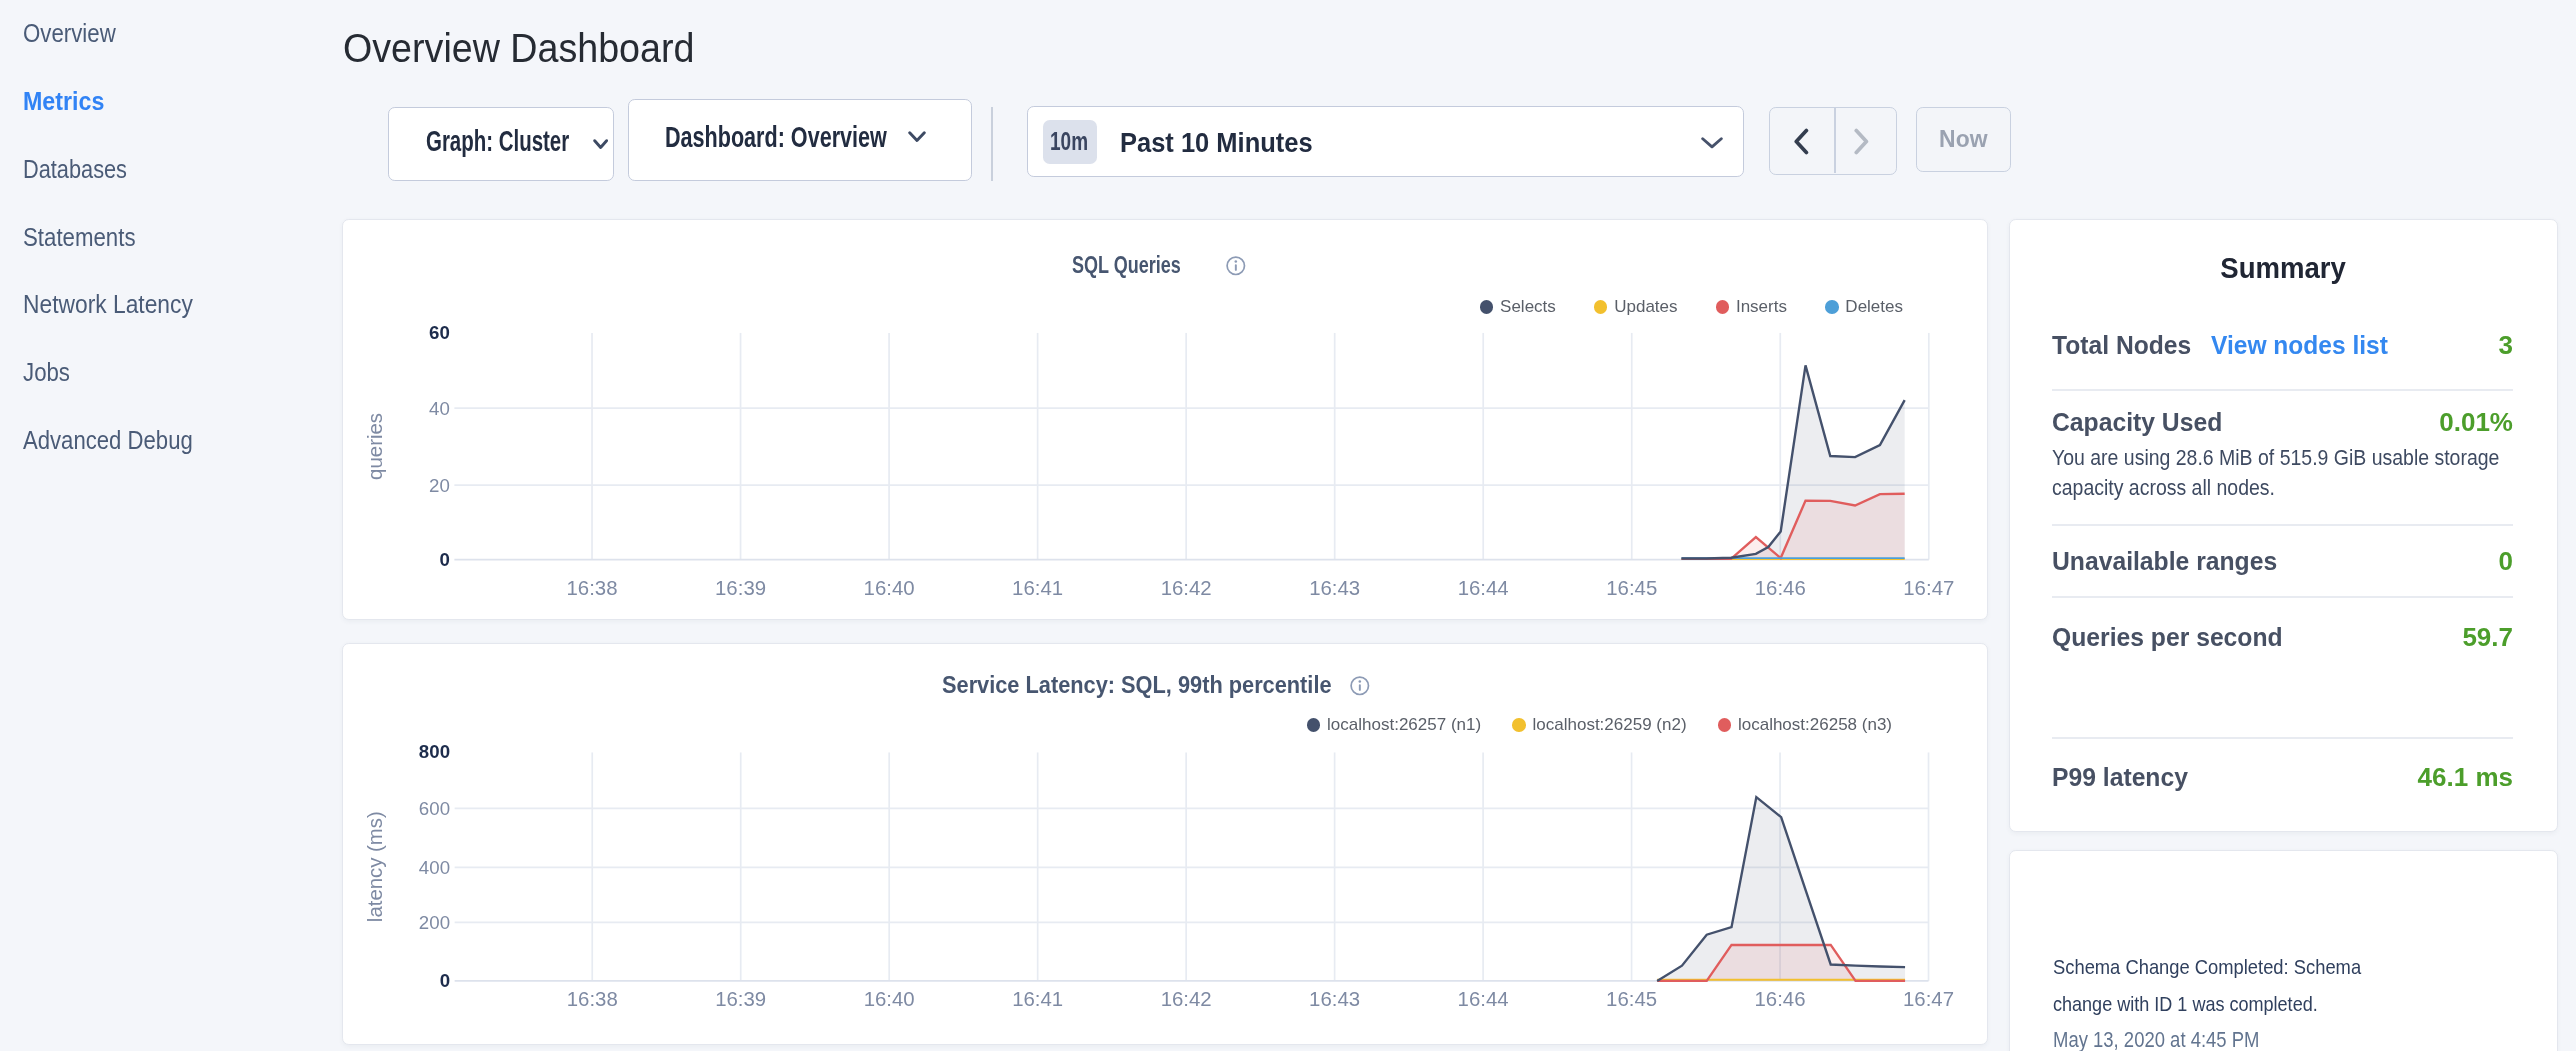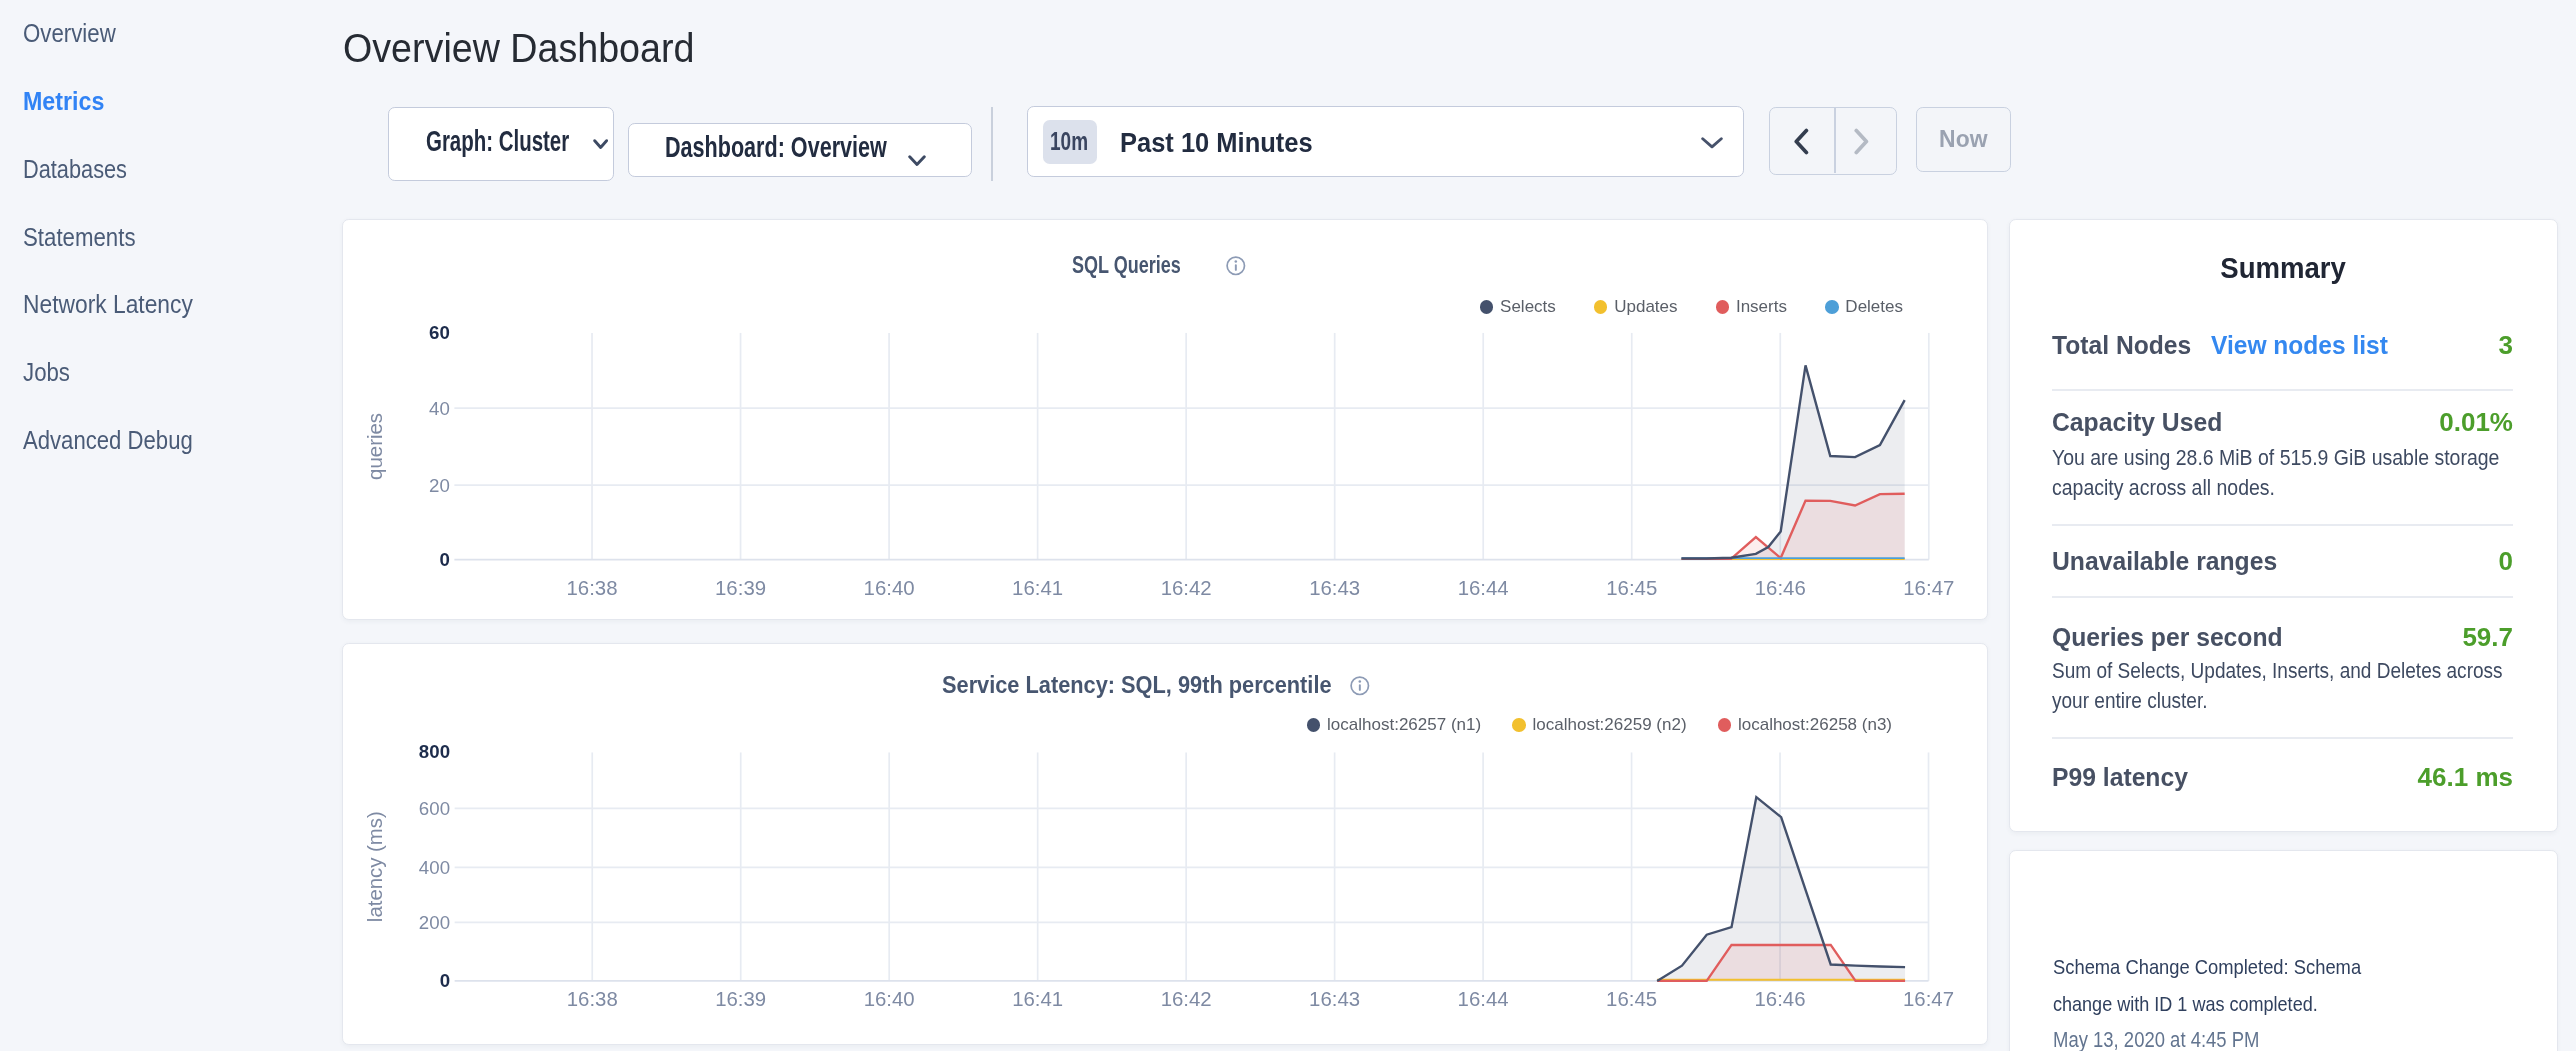--- a/index.html
+++ b/index.html
@@ -43,21 +43,21 @@
 </div>
 
 <div class="pagetitle"><span class="cx" style="transform:scaleX(0.941);">Overview Dashboard</span></div>
 
 <div class="btn" style="left:352px; top:107px; width:226px; height:74px;margin-left:36px;">
   <span class="t" style="left:37px; top:calc(50% - 2.6px); font-size:29px; transform:translateY(-50%) scaleX(0.705);">Graph: Cluster</span>
   <svg width="15.3" height="11" viewBox="0 0 18 13" style="position:absolute;left:204px;top:31px">
       <path d="M2 2 L9 10 L16 2" stroke="#3d4a63" stroke-width="3.4" fill="none" stroke-linecap="round" stroke-linejoin="round"></path>
     </svg>
 </div>
-<div class="btn" style="left:628px; top:123px; width:344px; height:54px;">
+<div class="btn" style="left:628px; top:99px; width:344px; height:82px;">
   <span class="t" style="left:36px; top:calc(50% - 2.6px); font-size:29px; transform:translateY(-50%) scaleX(0.744);">Dashboard: Overview</span>
   <svg width="18" height="12" viewBox="0 0 21 14" style="position:absolute;left:279px;top:31px">
       <path d="M2 2 L10.5 11 L19 2" stroke="#3d4a63" stroke-width="3.4" fill="none" stroke-linecap="round" stroke-linejoin="round"></path>
     </svg>
 </div>
 <div style="position:absolute; left:991px; top:107px; width:1.7px; height:74px; background:#c9d0dc;"></div>
 
 <div class="btn" style="left:1027px; top:106px; width:717px; height:71px;">
   <span style="position:absolute; left:14.5px; top:12.8px; width:54px; height:44px; background:#dce1ec; border-radius:6.8px; display:flex; align-items:center; justify-content:center;">
       <span class="cx" style="transform:scaleX(0.76); transform-origin:50% 50%; font-size:25px; font-weight:bold; color:#3a4560;">10m</span>
@@ -199,21 +199,20 @@
     <div class="sdiv" style="top:304px"></div>
     <div class="srow" style="top:341px">
       <span class="slabel" style="transform:translateY(-50%) scaleX(0.95)">Unavailable ranges</span>
       <span class="sval" style="transform:translateY(-50%)">0</span>
     </div>
     <div class="sdiv" style="top:376px"></div>
     <div class="srow" style="top:417px">
       <span class="slabel" style="transform:translateY(-50%) scaleX(0.95)">Queries per second</span>
       <span class="sval" style="transform:translateY(-50%)">59.7</span>
     </div>
-    <div class="sdesc" style="top:436px"><span class="cx" style="transform:scaleX(0.865);">Sum of Selects, Updates, Inserts, and Deletes across</span><br><span class="cx" style="transform:scaleX(0.865);">your entire cluster.</span></div>
     <div class="sdiv" style="top:517px"></div>
     <div class="srow" style="top:557px">
       <span class="slabel" style="transform:translateY(-50%) scaleX(0.95)">P99 latency</span>
       <span class="sval" style="transform:translateY(-50%)">46.1 ms</span>
     </div>
 </div>
 
 <div class="scard" style="top:850px; height:340px;">
   <div class="etext" style="left:43px; top:97px;"><span class="cx" style="transform:scaleX(0.874);">Schema Change Completed: Schema</span><br><span class="cx" style="transform:scaleX(0.859);">change with ID 1 was completed.</span></div>
   <div class="edate" style="left:43px; top:176px;"><span class="cx" style="transform:scaleX(0.84);">May 13, 2020 at 4:45 PM</span></div>

